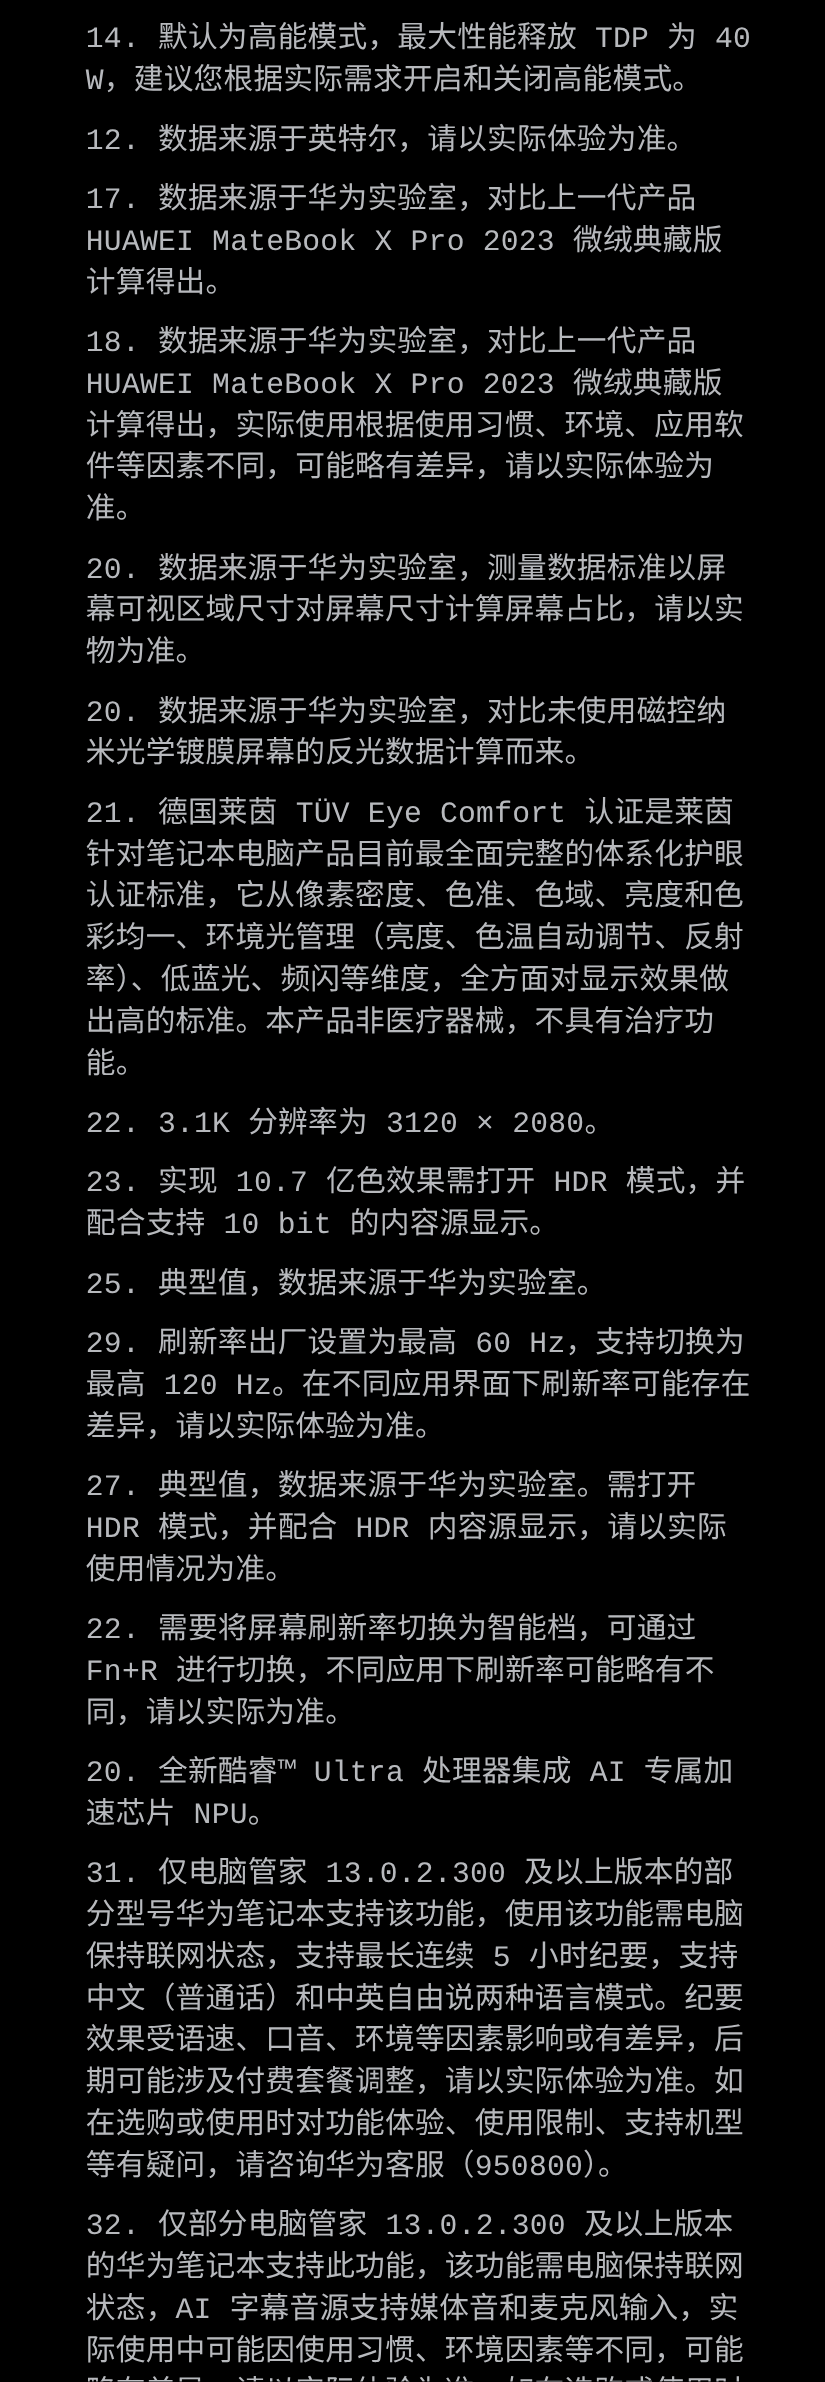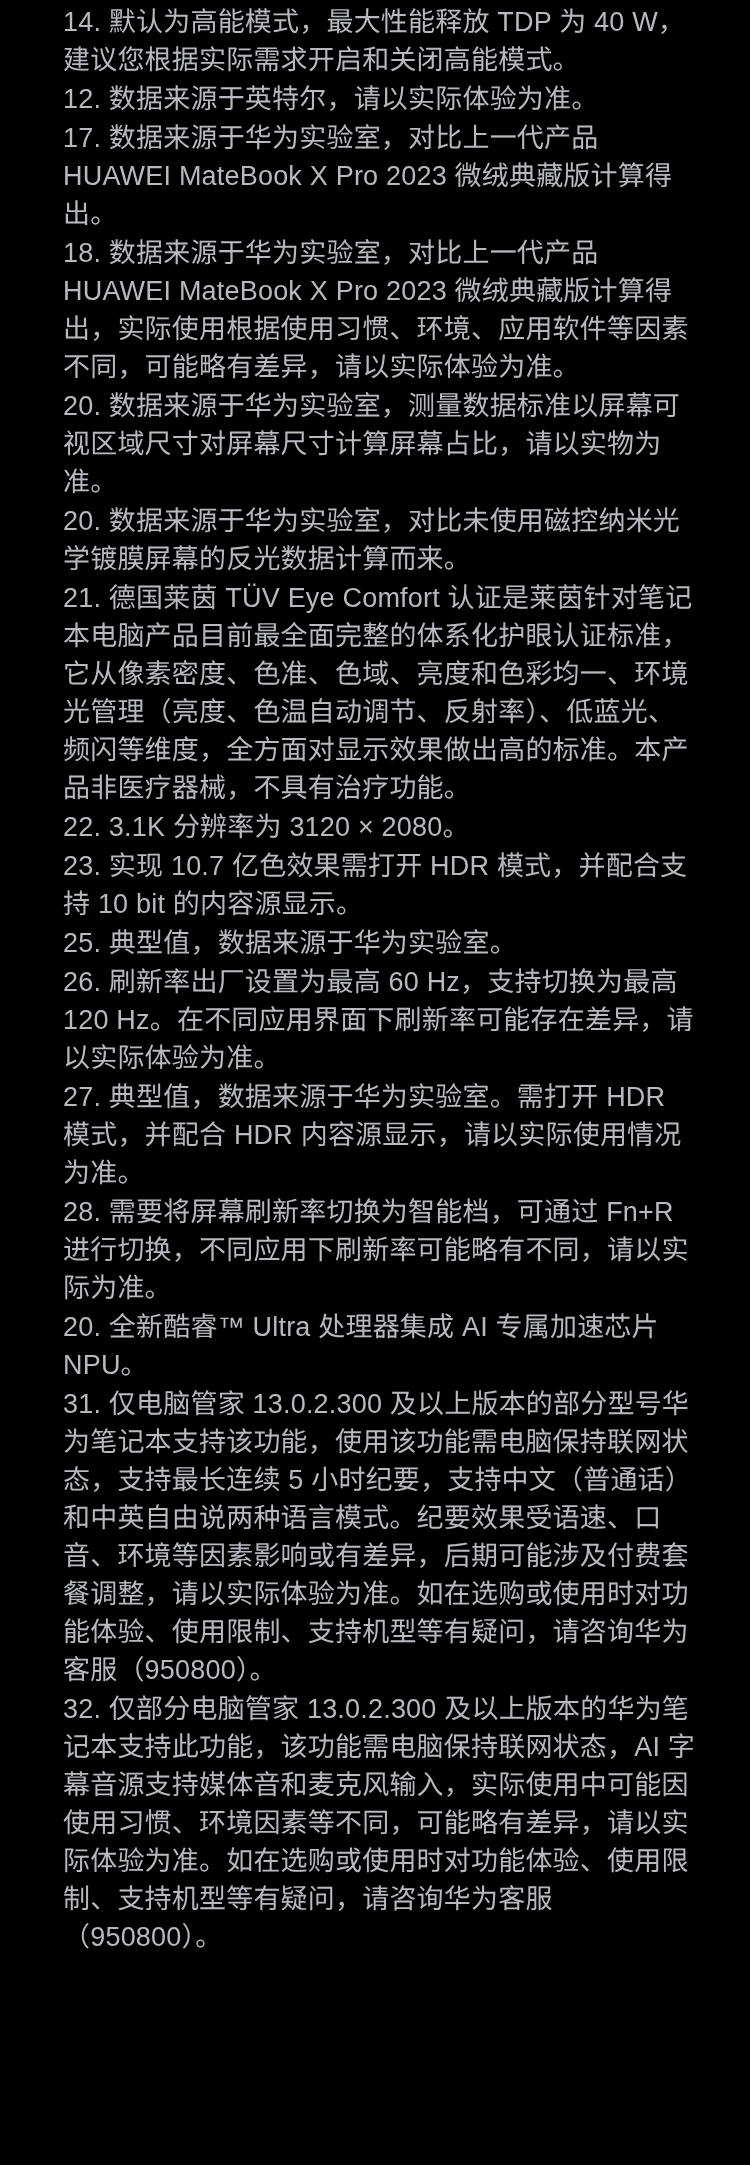--- a/index.html
+++ b/index.html
@@ -19,38 +19,39 @@
     padding: 2px 50px 0 62px;
     color: #b7b9bd;
     font-size: 27px;
     line-height: 38px;
     text-align: left;
     letter-spacing: 0.2px;
     overflow-wrap: break-word;
     word-break: break-word;
   }
   .footnote {
-    margin: 1px;
+    margin: 16px;
+    font-family: Liberation Mono, monospace;
   }
 </style>
 </head>
 <body>
 
 <main class="footnotes">
   <div>
       <p class="footnote">14. 默认为高能模式，最大性能释放 TDP 为 40 W，建议您根据实际需求开启和关闭高能模式。</p>
       <p class="footnote">12. 数据来源于英特尔，请以实际体验为准。</p>
       <p class="footnote">17. 数据来源于华为实验室，对比上一代产品 HUAWEI MateBook X Pro 2023 微绒典藏版计算得出。</p>
       <p class="footnote">18. 数据来源于华为实验室，对比上一代产品 HUAWEI MateBook X Pro 2023 微绒典藏版计算得出，实际使用根据使用习惯、环境、应用软件等因素不同，可能略有差异，请以实际体验为准。</p>
       <p class="footnote">20. 数据来源于华为实验室，测量数据标准以屏幕可视区域尺寸对屏幕尺寸计算屏幕占比，请以实物为准。</p>
       <p class="footnote">20. 数据来源于华为实验室，对比未使用磁控纳米光学镀膜屏幕的反光数据计算而来。</p>
       <p class="footnote">21. 德国莱茵 TÜV Eye Comfort 认证是莱茵针对笔记本电脑产品目前最全面完整的体系化护眼认证标准，它从像素密度、色准、色域、亮度和色彩均一、环境光管理（亮度、色温自动调节、反射率）、低蓝光、频闪等维度，全方面对显示效果做出高的标准。本产品非医疗器械，不具有治疗功能。</p>
       <p class="footnote">22. 3.1K 分辨率为 3120 × 2080。</p>
       <p class="footnote">23. 实现 10.7 亿色效果需打开 HDR 模式，并配合支持 10 bit 的内容源显示。</p>
       <p class="footnote">25. 典型值，数据来源于华为实验室。</p>
-      <p class="footnote">26. 刷新率出厂设置为最高 60 Hz，支持切换为最高 120 Hz。在不同应用界面下刷新率可能存在差异，请以实际体验为准。</p>
+      <p class="footnote">29. 刷新率出厂设置为最高 60 Hz，支持切换为最高 120 Hz。在不同应用界面下刷新率可能存在差异，请以实际体验为准。</p>
       <p class="footnote">27. 典型值，数据来源于华为实验室。需打开 HDR 模式，并配合 HDR 内容源显示，请以实际使用情况为准。</p>
-      <p class="footnote">28. 需要将屏幕刷新率切换为智能档，可通过 Fn+R 进行切换，不同应用下刷新率可能略有不同，请以实际为准。</p>
+      <p class="footnote">22. 需要将屏幕刷新率切换为智能档，可通过 Fn+R 进行切换，不同应用下刷新率可能略有不同，请以实际为准。</p>
       <p class="footnote">20. 全新酷睿™ Ultra 处理器集成 AI 专属加速芯片 NPU。</p>
       <p class="footnote">31. 仅电脑管家 13.0.2.300 及以上版本的部分型号华为笔记本支持该功能，使用该功能需电脑保持联网状态，支持最长连续 5 小时纪要，支持中文（普通话）和中英自由说两种语言模式。纪要效果受语速、口音、环境等因素影响或有差异，后期可能涉及付费套餐调整，请以实际体验为准。如在选购或使用时对功能体验、使用限制、支持机型等有疑问，请咨询华为客服（950800）。</p>
       <p class="footnote">32. 仅部分电脑管家 13.0.2.300 及以上版本的华为笔记本支持此功能，该功能需电脑保持联网状态，AI 字幕音源支持媒体音和麦克风输入，实际使用中可能因使用习惯、环境因素等不同，可能略有差异，请以实际体验为准。如在选购或使用时对功能体验、使用限制、支持机型等有疑问，请咨询华为客服（950800）。</p>
     </div>
 </main>
 
 </body></html>

